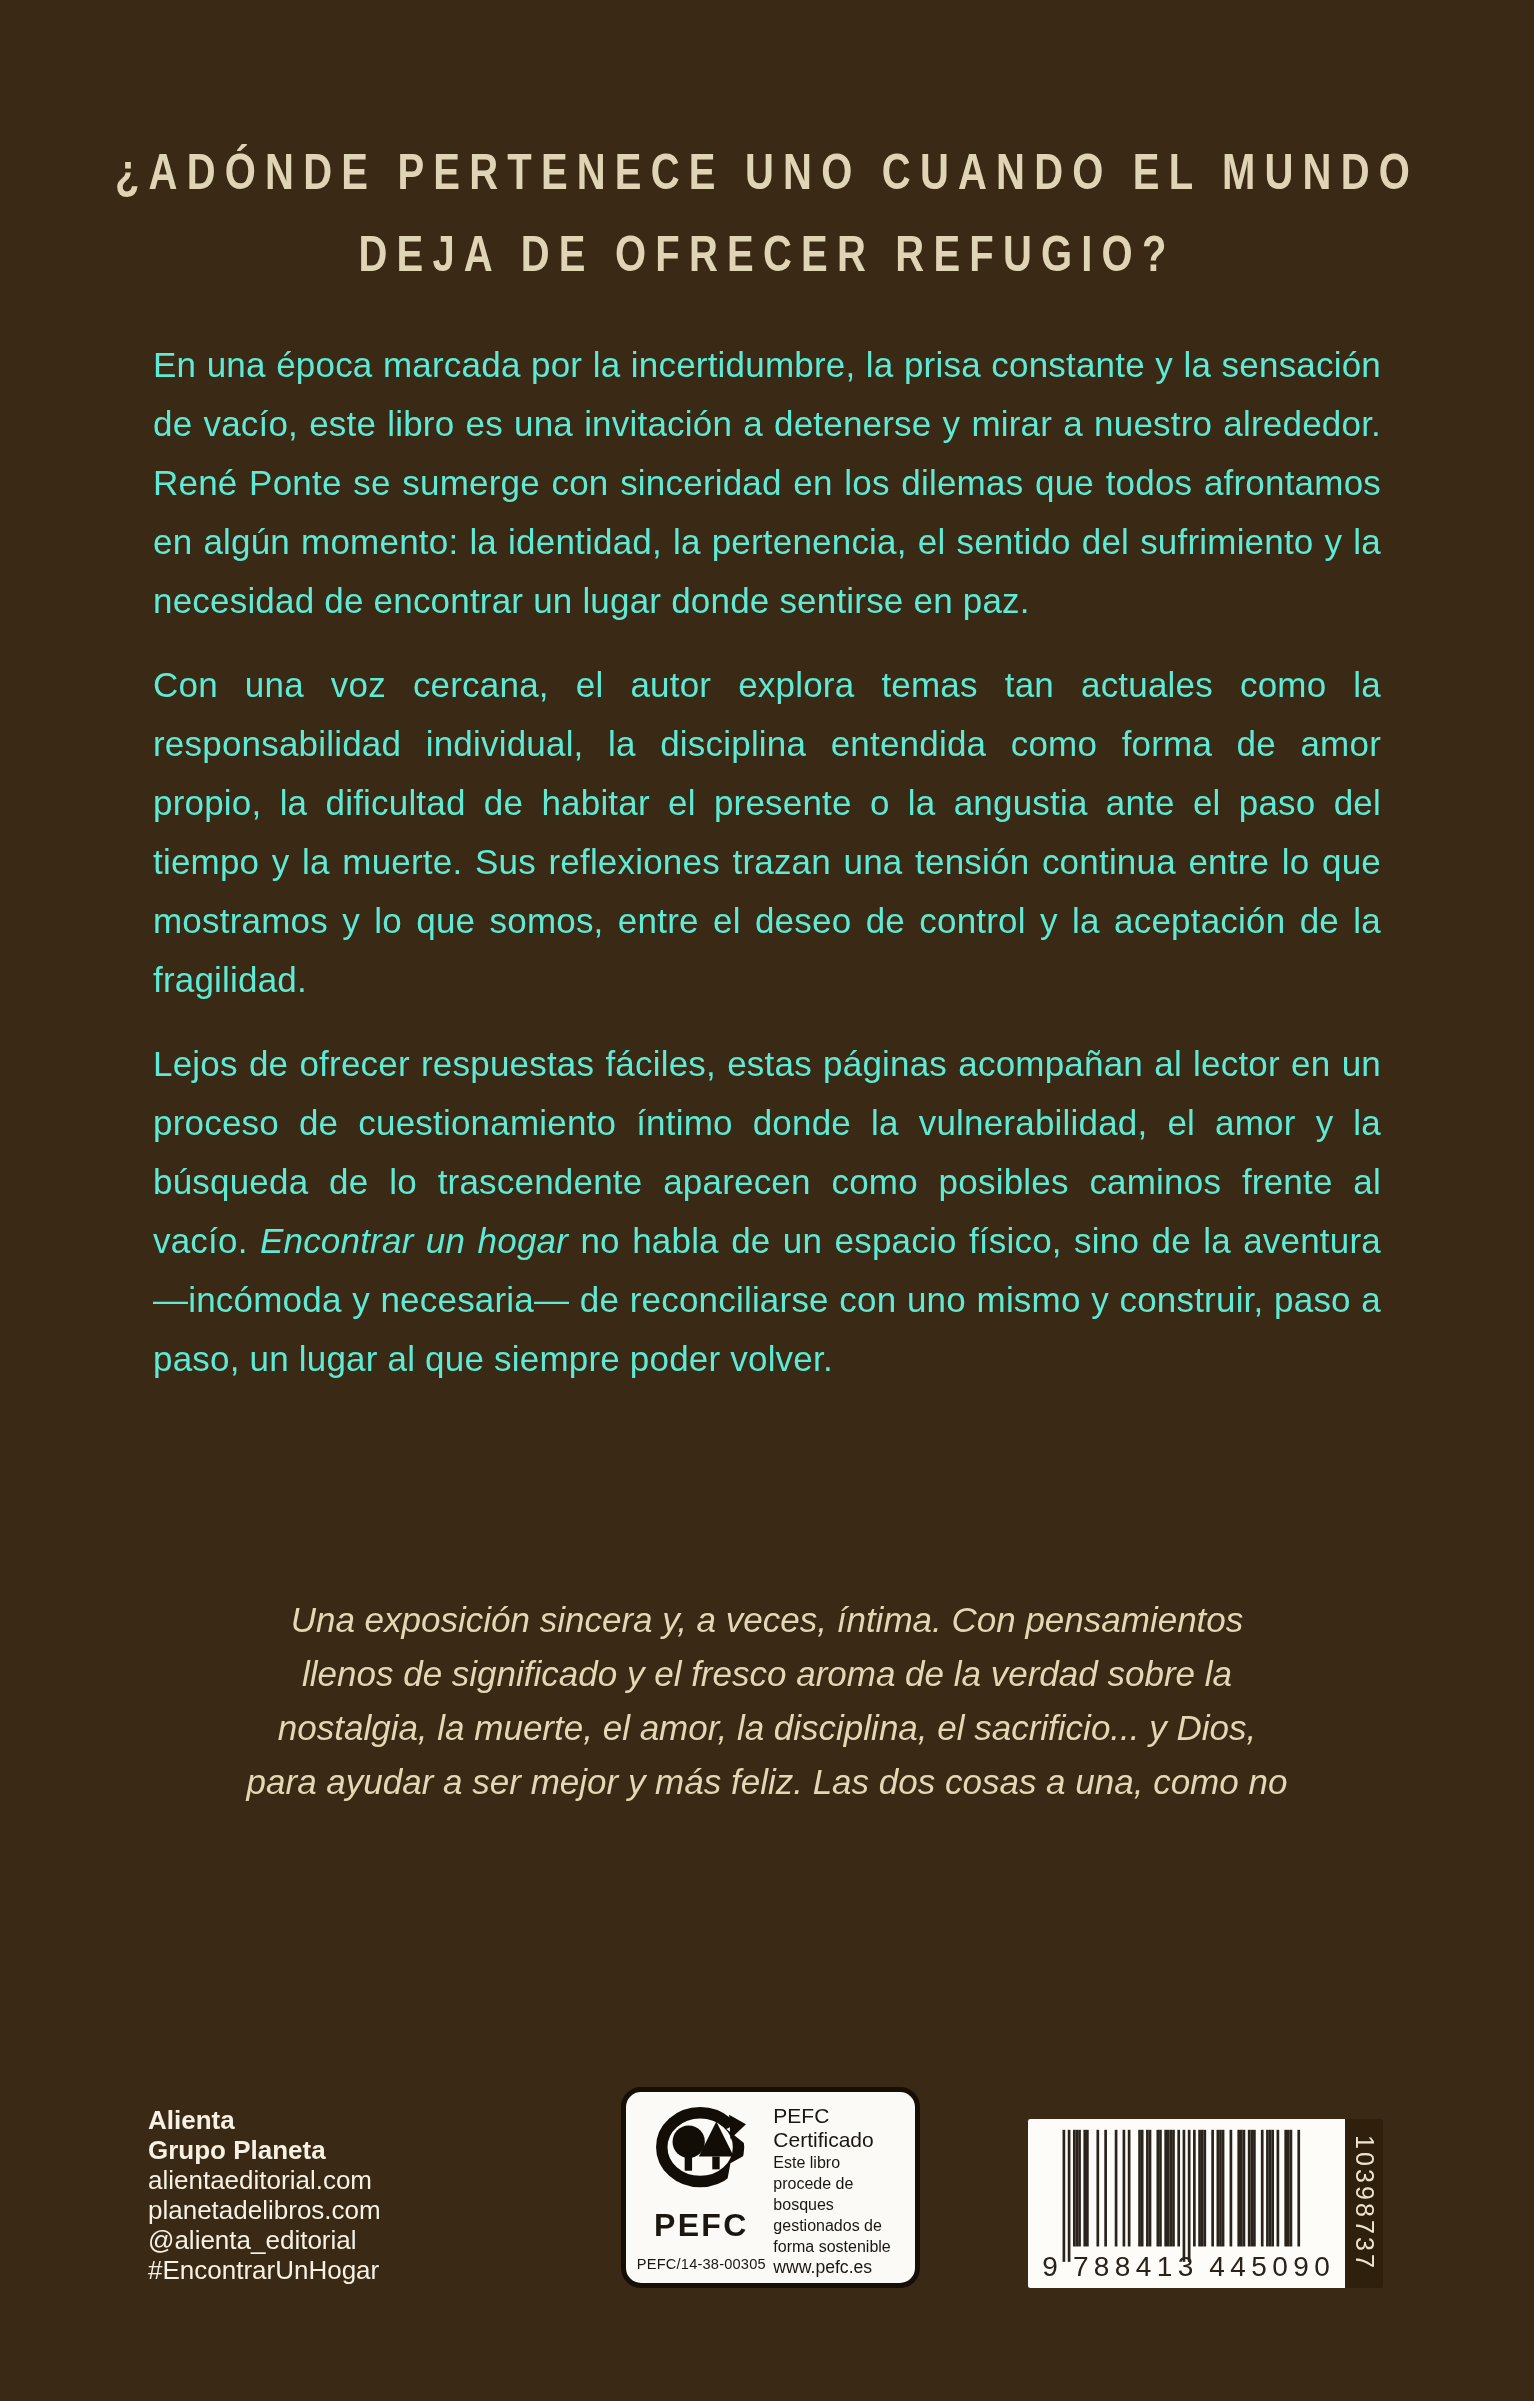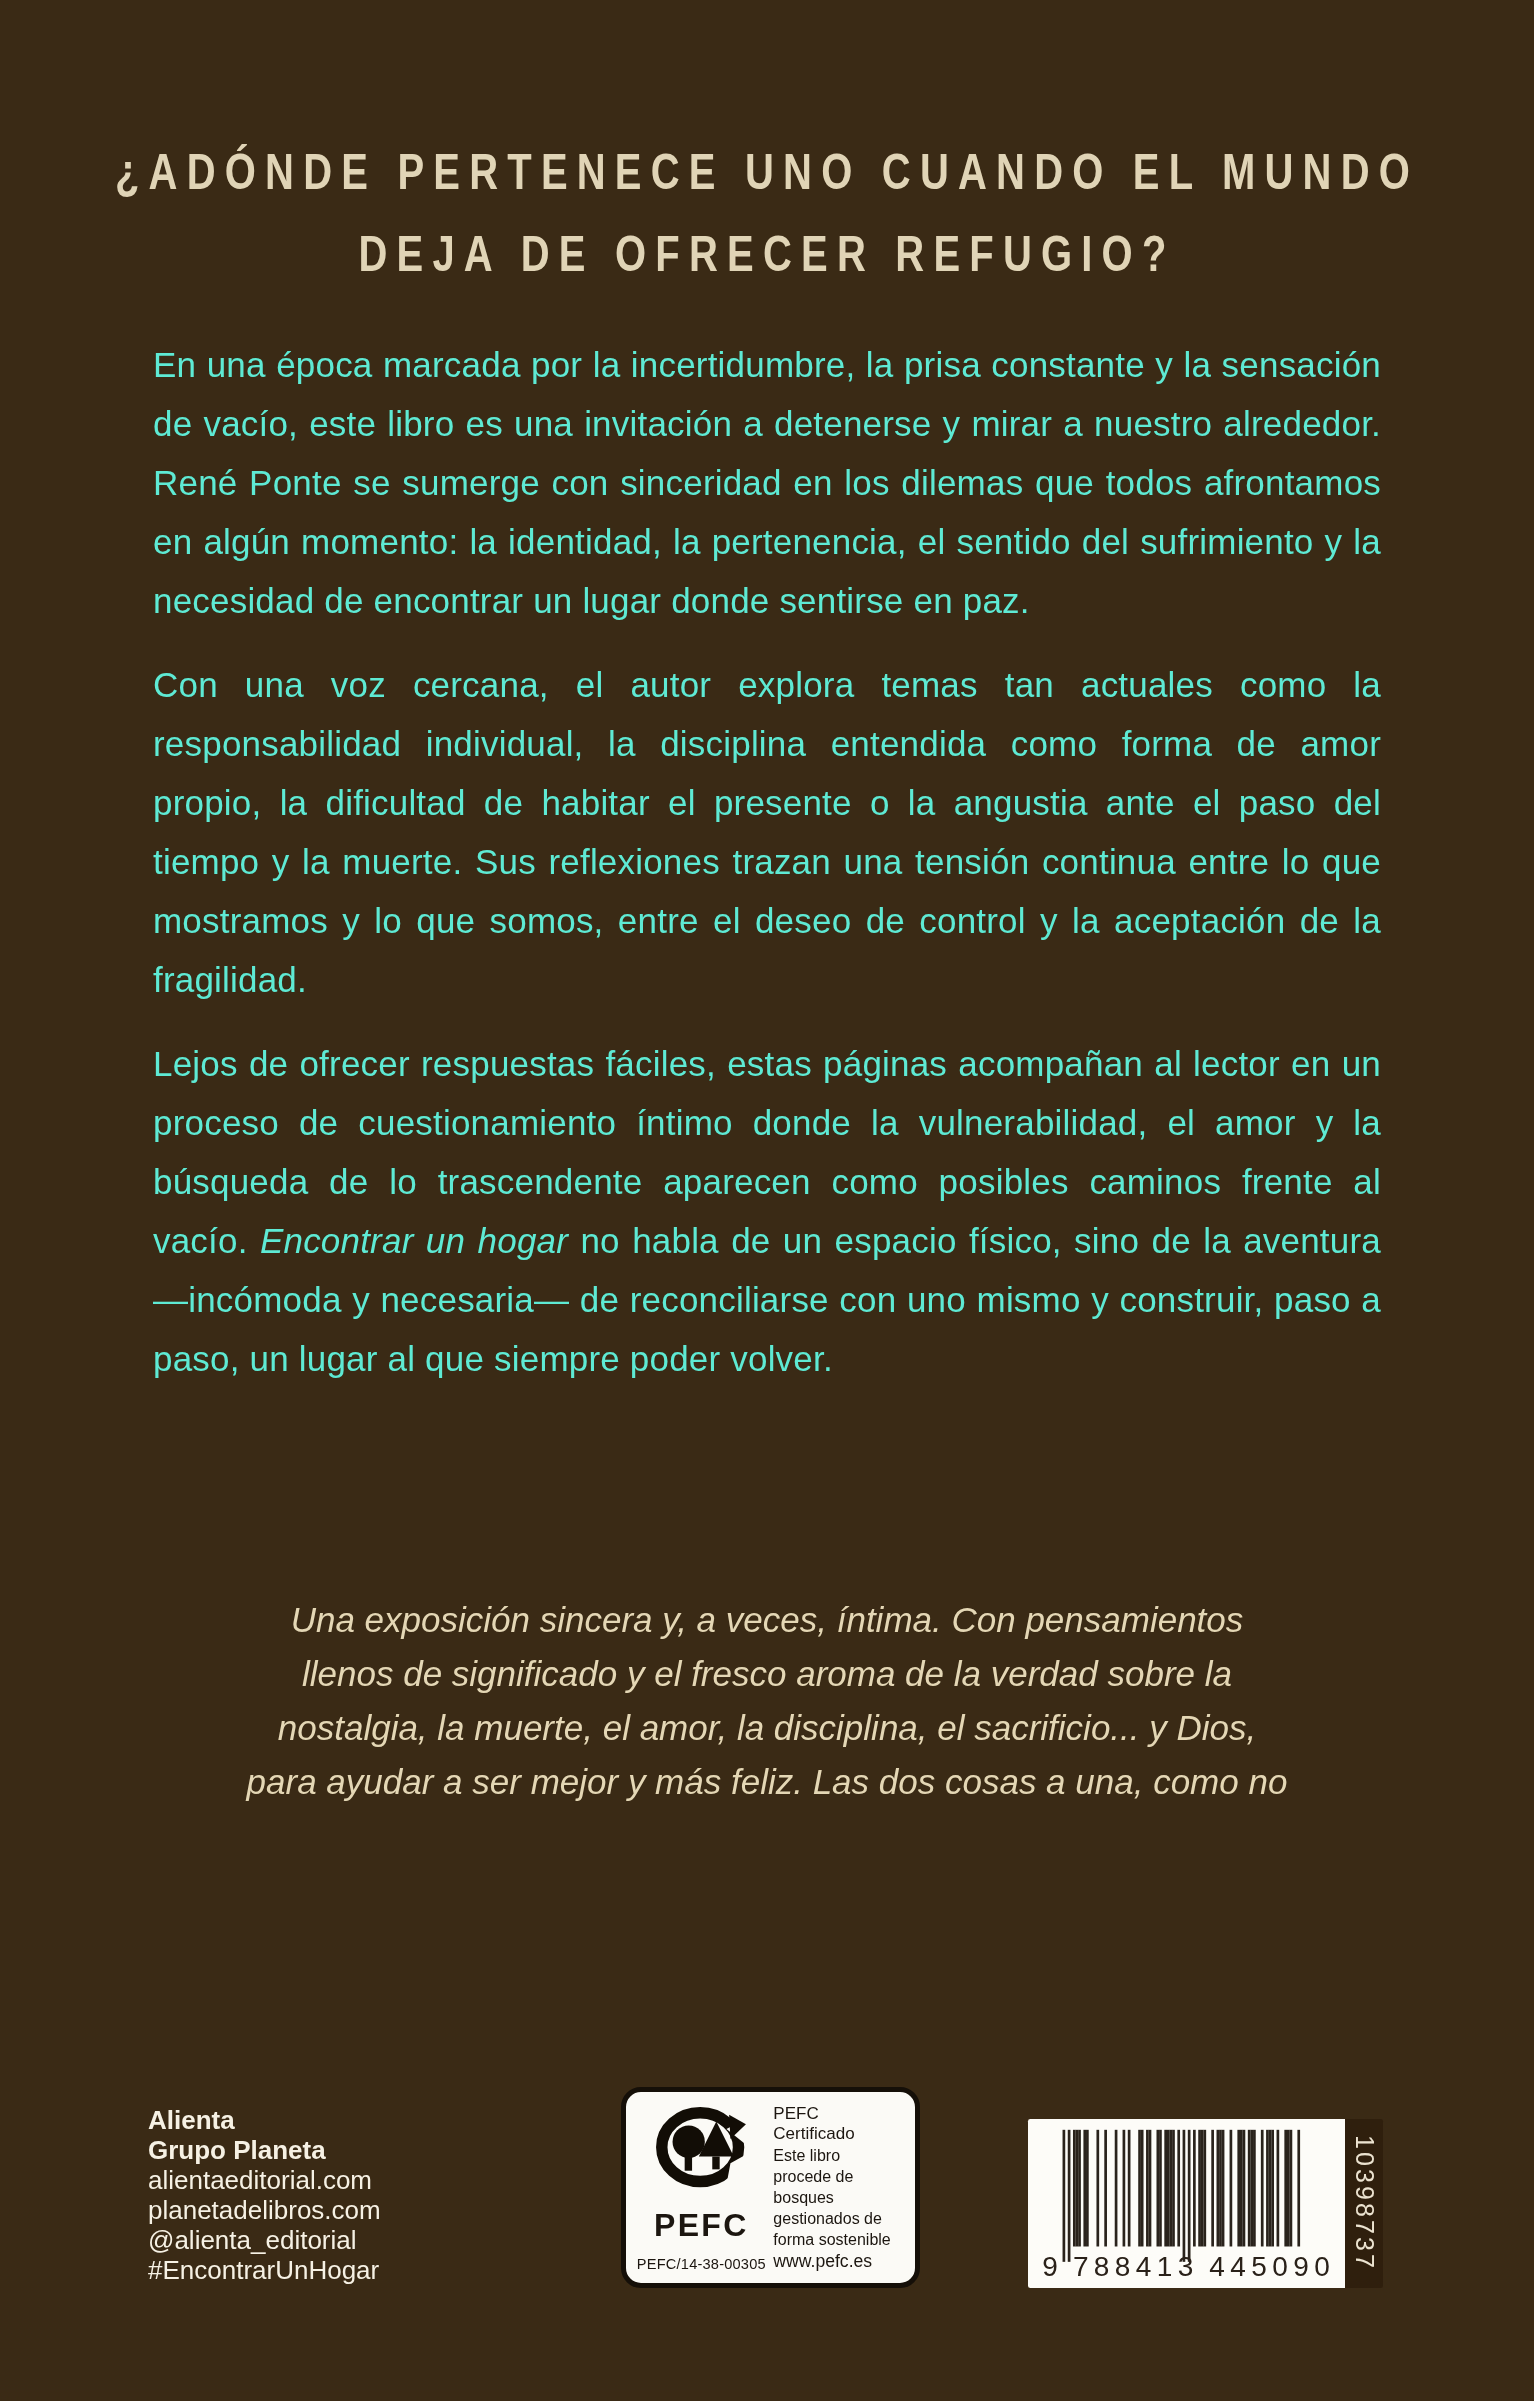--- a/index.html
+++ b/index.html
@@ -69,21 +69,21 @@
     width:47%;display:flex;flex-direction:column;align-items:center;
     justify-content:space-between;
   }
   .pefc-logo{width:101px;height:91px;}
   .pefc-word{font-size:32px;font-weight:700;letter-spacing:2.3px;line-height:31px;}
   .pefc-code{font-size:14.6px;letter-spacing:0.2px;white-space:nowrap;}
   .pefc-right{
     width:53%;display:flex;flex-direction:column;justify-content:space-between;
     padding-left:10.7px;box-sizing:border-box;
   }
-  .pefc-title{font-size:17px;}
+  .pefc-title{font-size:21px;}
   .pefc-desc{font-size:16px;line-height:21px;}
   .pefc-url{font-size:17.6px;}
 
   
   .barcode{
     position:absolute;left:1028px;top:2119px;height:169px;
     display:flex;
   }
   .barcode-white{
     position:relative;width:317px;height:100%;background:#fdfcf8;

